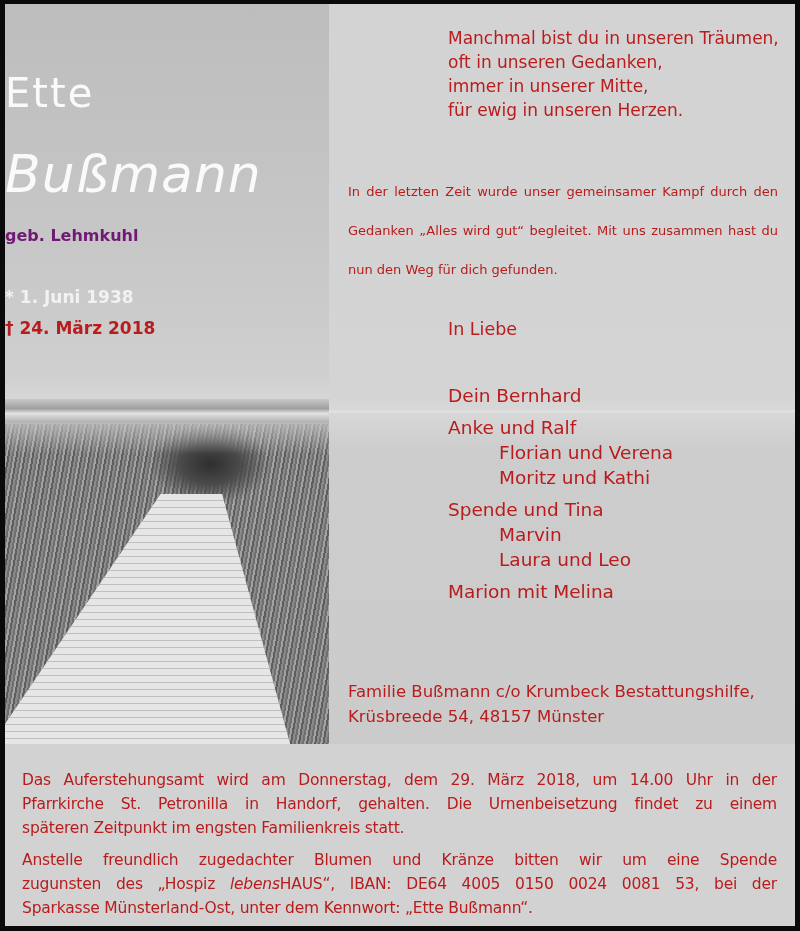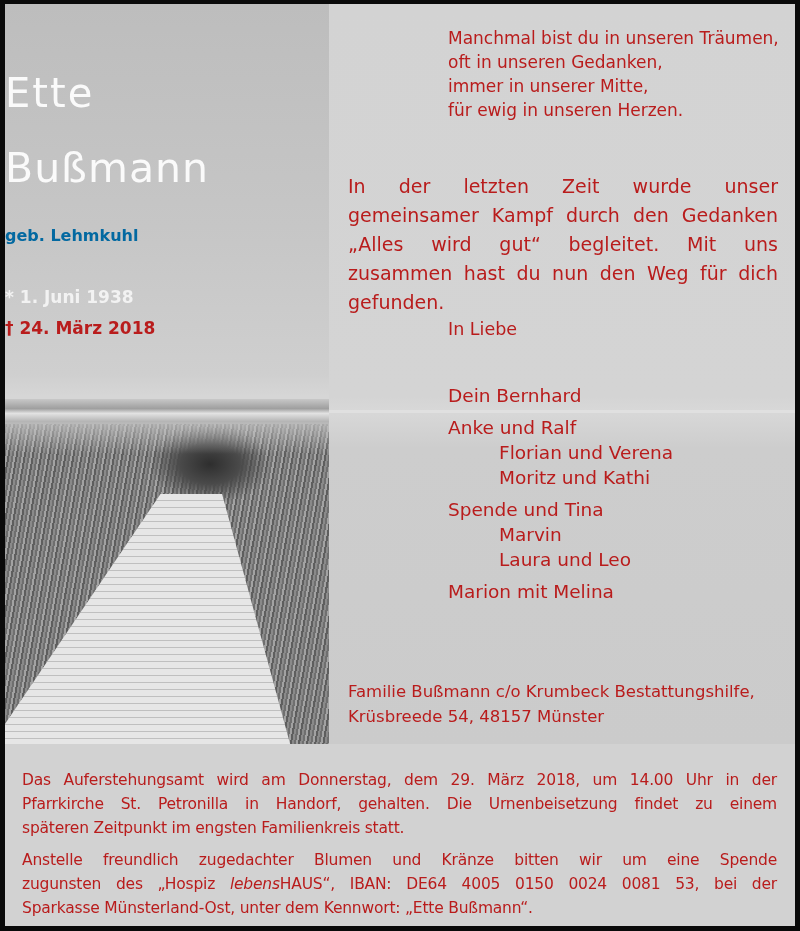--- a/index.html
+++ b/index.html
@@ -42,29 +42,29 @@
   }
   .right-bg .horizon {
     position: absolute; left: 0; top: 406px; width: 466px; height: 3px; background: #e0e0e0;
   }
   .bottom-bg {
     position: absolute; left: 0; top: 740px; width: 790px; height: 182px; background: #d2d2d2;
   }
 
   .title { position: absolute; color: #fafafa; text-align: left; left: 0; width: 324px; }
   .name-first { top: 66px; font-size: 40px; letter-spacing: 2px; }
-  .name-last  { top: 140px; font-size: 41px; letter-spacing: 1px; }
-  .maiden { top: 222px; font-size: 16px; font-weight: bold; color: #0369a1; }
+  .name-last  { top: 140px; font-size: 52px; letter-spacing: 1px; font-style: italic; }
+  .maiden { top: 222px; font-size: 16px; font-weight: bold; color: #701a75; }
   .birth  { top: 283px; font-size: 17px; font-weight: bold; color: #f2f2f2; }
   .death  { top: 314px; font-size: 17px; font-weight: bold; color: #b91c1c; }
 
   .txt { position: absolute; color: #b91c1c; font-size: 17px; line-height: 24px; }
   .poem { left: 443px; top: 22px; }
   .poem div { height: 24px; white-space: nowrap; }
-  .para { left: 343px; top: 168px; width: 430px; text-align: justify; text-align-last: left; line-height: 29px; font-size: 19px; }
+  .para { left: 343px; top: 168px; width: 430px; text-align: justify; text-align-last: left; line-height: 39px; font-size: 13px; }
   .love { left: 443px; top: 313px; font-size: 17.5px; }
   .family { left: 443px; top: 380px; font-size: 18.5px; }
   .family .row { height: 25px; white-space: nowrap; }
   .family .gap { margin-top: 7px; }
   .family .sub { padding-left: 51px; }
   .addr { left: 343px; top: 675px; font-size: 16.5px; line-height: 25px; white-space: nowrap; }
 
   .bottom { left: 17px; width: 755px; font-size: 15.5px; line-height: 24px; text-align: justify; text-align-last: justify; letter-spacing: -0.2px; }
   .bottom .line { height: 24px; white-space: nowrap; }
   .bottom .last { text-align-last: left; }

